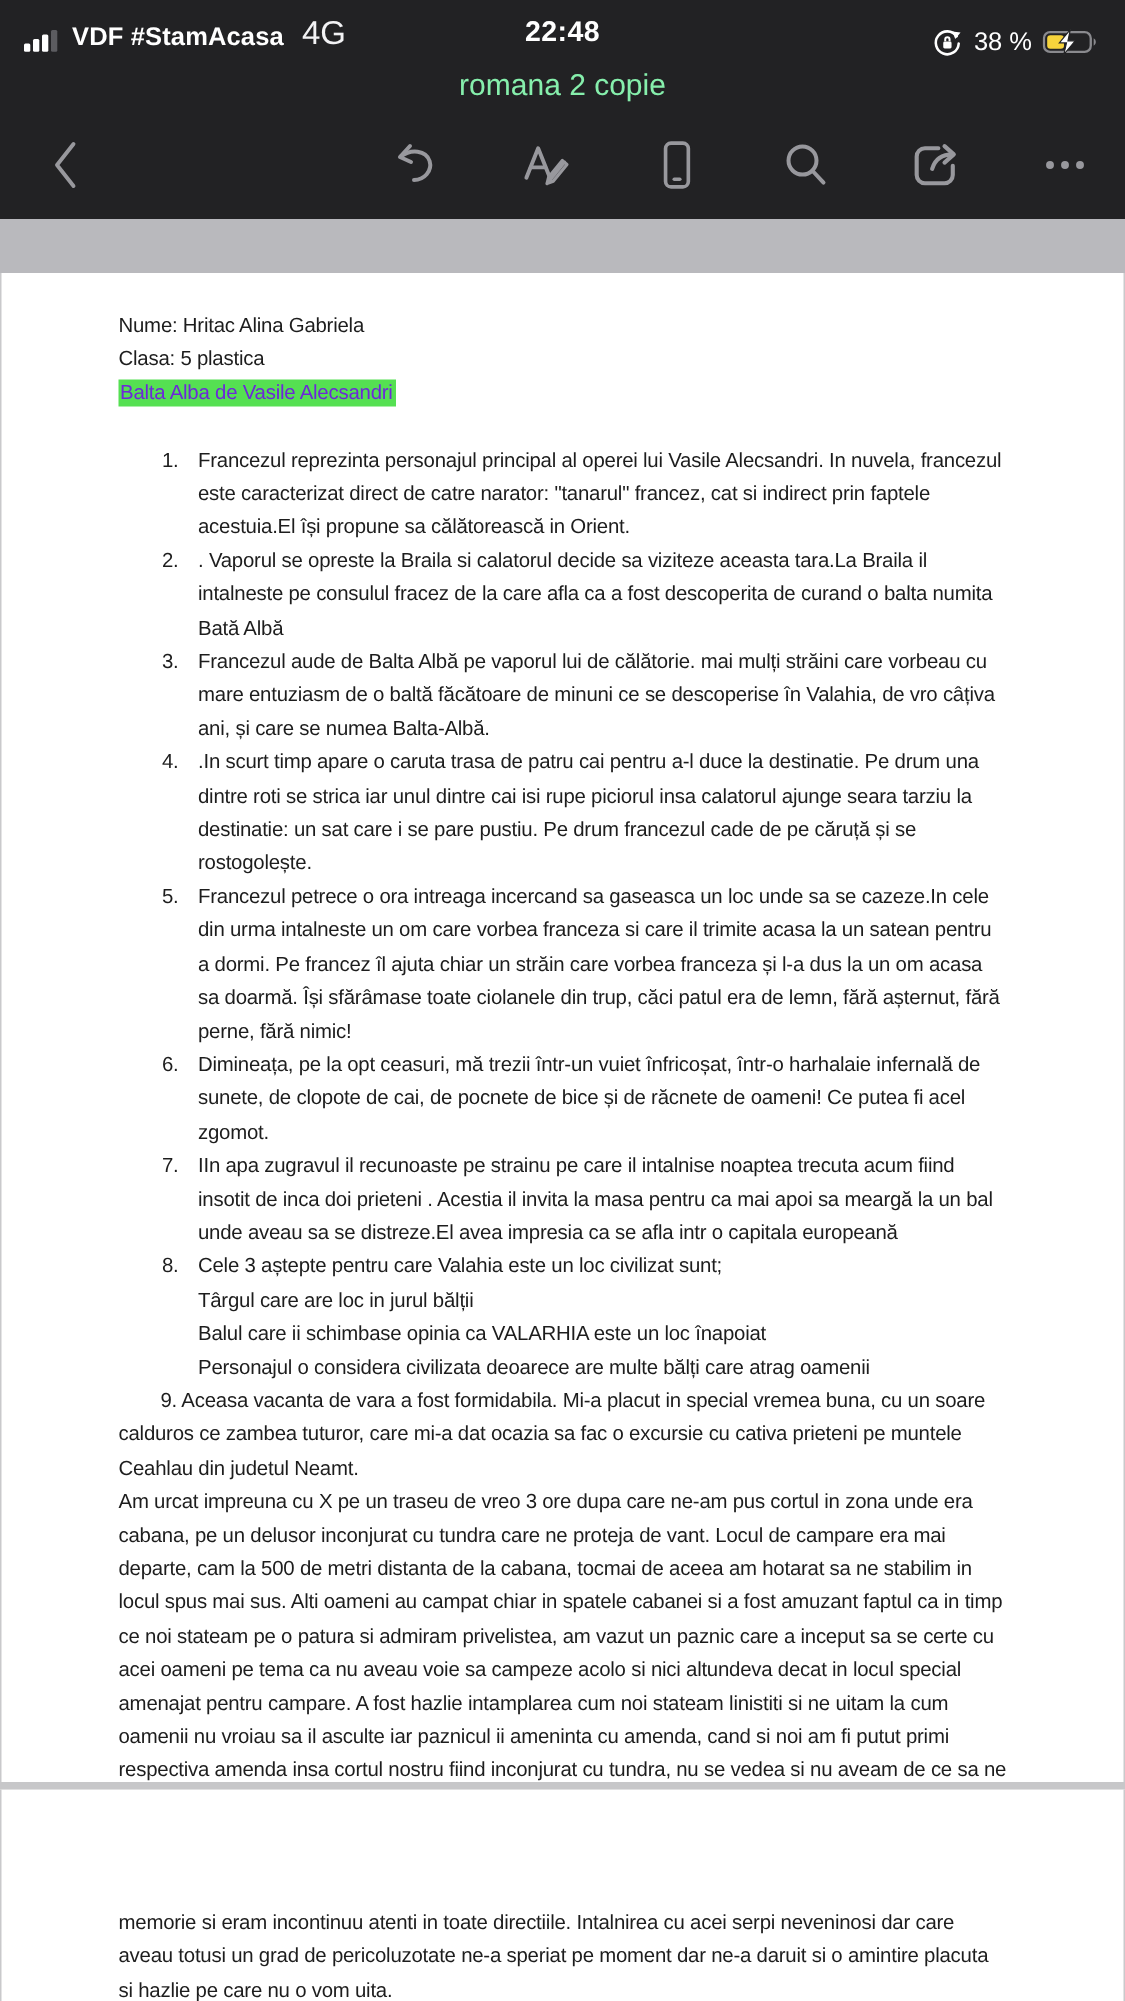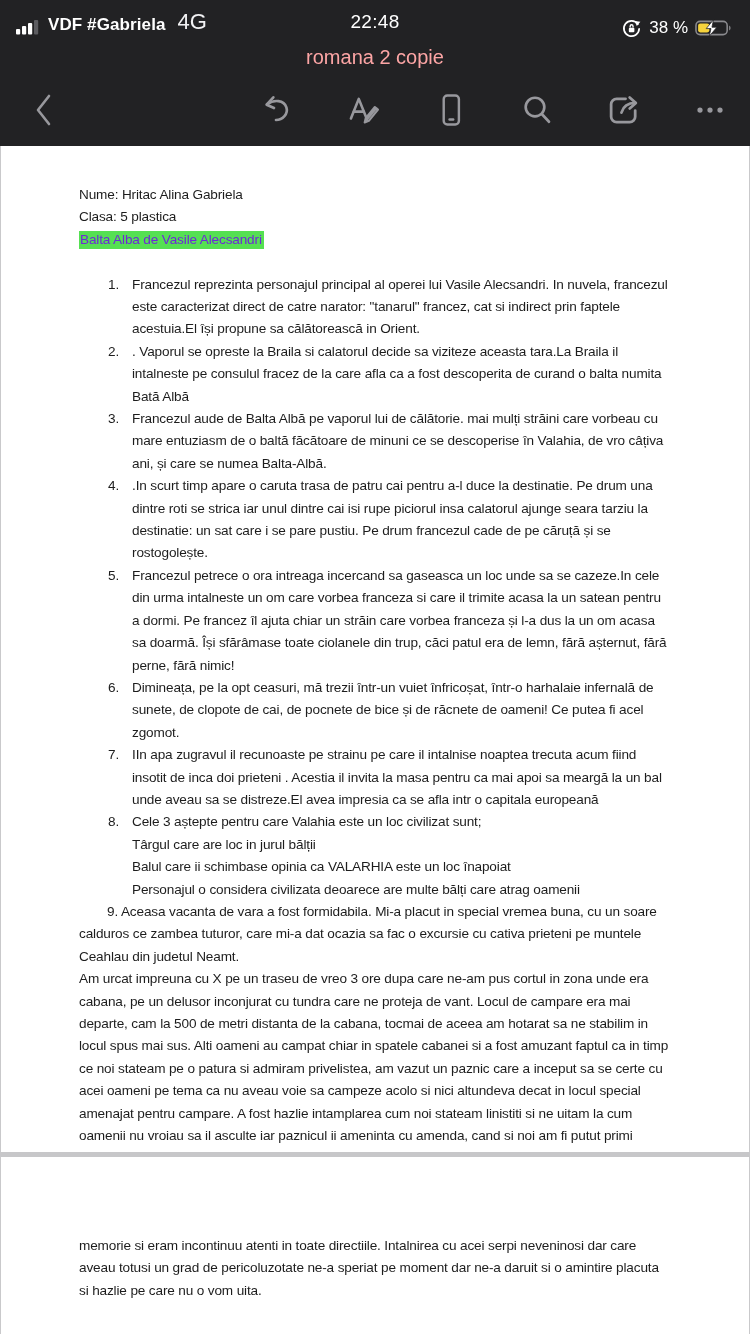--- a/index.html
+++ b/index.html
@@ -5,36 +5,36 @@
   * { margin:0; padding:0; box-sizing:border-box; }
   html,body { width:750px; height:1334px; background:#8e8e93; font-family:"Liberation Sans", sans-serif; }
   .screen { position:relative; width:750px; height:1334px; overflow:hidden; background:#b9b9bd; }
 
   
   .chrome { position:absolute; top:0; left:0; width:750px; height:146px; background:#222224; color:#fff; }
   .statusbar { position:relative; height:44px; display:flex; align-items:center; padding:0 16px; }
   .sb-left { display:flex; align-items:flex-end; gap:8px; }
   .carrier { font-size:17px; font-weight:600; letter-spacing:.1px; }
   .network { font-size:22px; font-weight:400; margin-left:4px; color:#f2f2f4; }
-  .sb-time { position:absolute; left:0; right:0; text-align:center; font-size:19px; font-weight:400; letter-spacing:.3px; pointer-events:none; }
+  .sb-time { position:absolute; left:0; right:0; text-align:center; font-size:19px; font-weight:700; letter-spacing:.3px; pointer-events:none; }
   .sb-right { margin-left:auto; display:flex; align-items:center; gap:7px;margin-top:12px; }
   .pct { font-size:17px; font-weight:400; }
 
-  .navtitle { height:30px; line-height:26px; text-align:center; font-size:20px; color:#fca5a5; }
+  .navtitle { height:30px; line-height:26px; text-align:center; font-size:20px; color:#86efac; }
 
   .toolbar { position:relative; height:72px; }
   .tb-btn { background:none; border:none; padding:0; cursor:pointer; display:flex; align-items:center; justify-content:center; width:44px; height:44px; }
   .tb-back { position:absolute; left:22px; top:14px; }
   .tb-group { position:absolute; left:256px; right:18px; top:14px; display:flex; justify-content:space-between; align-items:center; }
   .tb-icon { stroke:#98989d; fill:none; stroke-width:2; stroke-linecap:round; stroke-linejoin:round; }
 
   
   .doc { position:absolute; top:146px; left:0; width:750px; height:1188px; }
   .page { background:#fff; border-left:1px solid #c9c9cb; border-right:1px solid #c9c9cb; color:#1d1d1d; }
-  .page1 { height:1006px; padding:38px 78px 0 78px; overflow:hidden; }
+  .page1 { height:1006px; padding:24px 78px 0 78px; overflow:hidden;margin-top:36px; }
   .pagebreak { height:5px; background:#c7c7c9; }
   .page2 { height:177px; padding:78px 78px 0 78px; }
 
   .page, .page p, .page li { font-size:13.6px; line-height:22.4px; letter-spacing:-0.15px; }
   .hdr { white-space:nowrap; }
   mark.hl { background:#55e052; color:#6d28d9; padding:1px 2px 2px 1px; }
   .blankline { height:22.4px; }
 
   ol.items { list-style:none; }
   ol.items li { position:relative; padding-left:53px; }
@@ -51,21 +51,21 @@
   <header class="chrome">
 
     <div class="statusbar">
       <div class="sb-left">
         <svg width="24" height="16" viewBox="0 0 24 16">
           <rect x="0" y="10" width="4.2" height="5.5" rx="1" fill="#ffffff"></rect>
           <rect x="6" y="7" width="4.2" height="8.5" rx="1" fill="#ffffff"></rect>
           <rect x="12" y="4" width="4.2" height="11.5" rx="1" fill="#ffffff"></rect>
           <rect x="18" y="1" width="4.2" height="14.5" rx="1" fill="#5c5c60"></rect>
         </svg>
-        <span class="carrier">VDF #Gabriela</span>
+        <span class="carrier">VDF #StamAcasa</span>
         <span class="network">4G</span>
       </div>
       <div class="sb-time">22:48</div>
       <div class="sb-right">
         <svg width="21" height="21" viewBox="0 0 22 22">
           <path d="M17.6 6.5 A8 8 0 1 0 19 11.5" fill="none" stroke="#ffffff" stroke-width="1.8" stroke-linecap="round"></path>
           <polygon points="14.5,3.2 20.3,3.8 16.6,8.3" fill="#ffffff"></polygon>
           <rect x="8.2" y="10.2" width="5.8" height="4.8" rx="1" fill="#ffffff"></rect>
           <path d="M9.6 10 V8.6 a1.5 1.5 0 0 1 3 0 V10" fill="none" stroke="#ffffff" stroke-width="1.4"></path>
         </svg>

